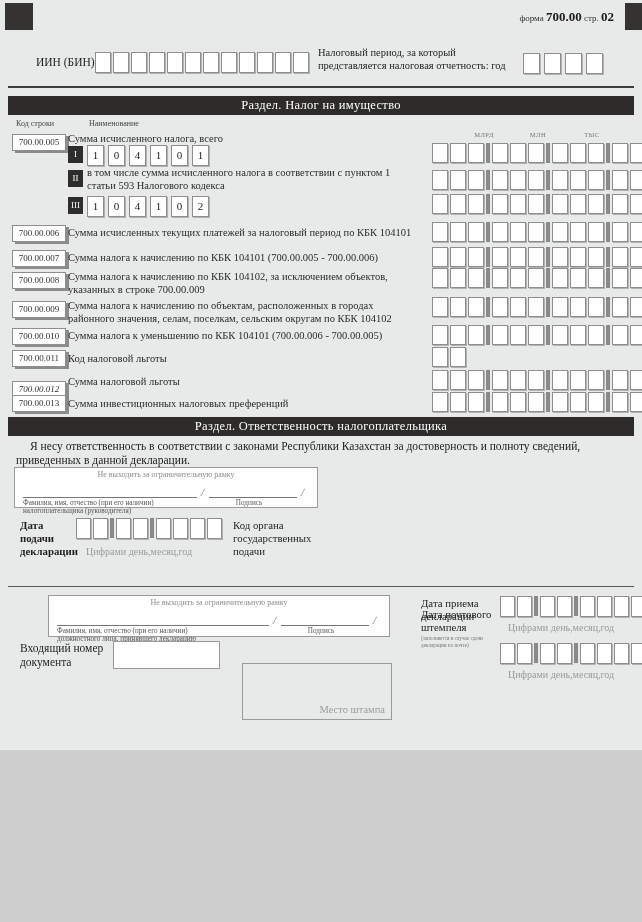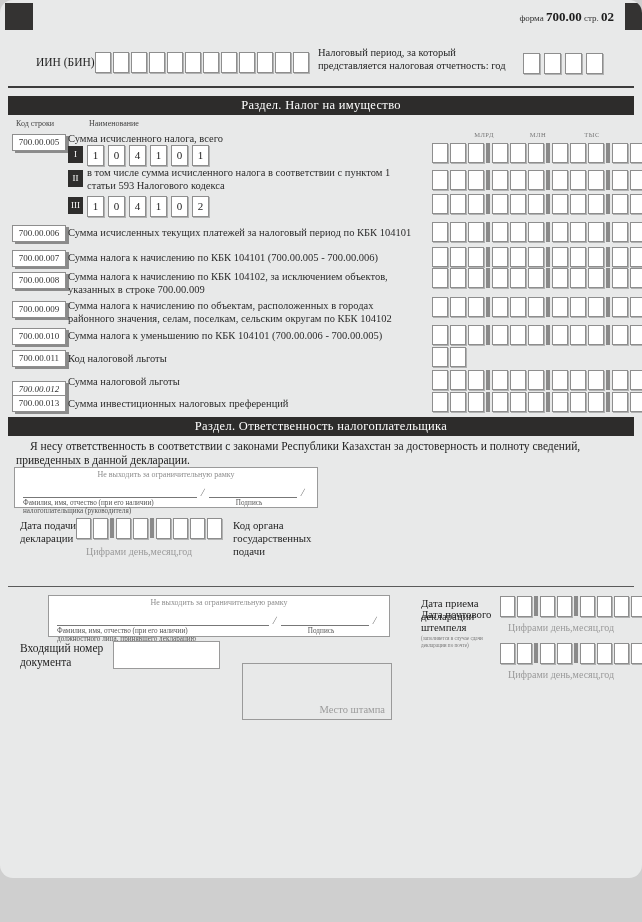--- a/index.html
+++ b/index.html
@@ -1,19 +1,19 @@
 <!DOCTYPE html>
 <html><head>
 <meta charset="utf-8">
 <style>
   html,body { margin:0; padding:0; background:#cfcfcf; }
   #page {
-    position:relative; width:642px; height:878px; margin:0 auto;
+    position:relative; width:642px; height:750px; margin:0 auto;
     background:#e8e9e9; overflow:hidden;
-    font-family:"Liberation Serif","DejaVu Serif",serif; color:#2f2f2f;border-radius:13px;
+    font-family:"Liberation Serif","DejaVu Serif",serif; color:#2f2f2f;
   }
   .sq { position:absolute; background:#343332; }
   .sq.framed { box-shadow:0 0 0 3px #ffffff; }
 
   
   .form-id { position:absolute; top:9px; right:28px; font-size:9px; color:#333; }
   .form-id b { font-size:13px; font-weight:bold; color:#1d1d1d; }
 
   
   .strip { position:absolute; white-space:nowrap; font-size:0; }
@@ -195,21 +195,21 @@
       <span class="sig-underline short"></span>
       <span class="slash">/</span>
     </div>
     <div class="sig-labels">
       <span class="who">Фамилия, имя, отчество (при его наличии) налогоплательщика (руководителя)</span>
       <span class="sign">Подпись</span>
     </div>
   </div>
 
 
-  <div class="flabel" style="left:20px;top:519px;width:58px;">Дата подачи декларации</div>
+  <div class="flabel" style="left:20px;top:519px;width:58px;font-weight:bold;">Дата подачи декларации</div>
   <div class="strip date-strip" style="left:76px;top:518px;"><span class="cell"></span><span class="cell"></span><span class="divider"></span><span class="cell"></span><span class="cell"></span><span class="divider"></span><span class="cell"></span><span class="cell"></span><span class="cell"></span><span class="cell"></span></div>
   <div class="hint" style="left:86px;top:546px;">Цифрами день,месяц,год</div>
 
   <div class="flabel" style="left:233px;top:519px;width:104px;">Код органа государственных подачи</div>
 
   <div class="rule" style="top:586px;height:1px;background:#5a5a5a;"></div>
 
   <div class="sigbox" style="left:48px;top:595px;width:340px;height:40px;">
     <div class="frame-note">Не выходить за ограничительную рамку</div>
     <div class="sig-line-row">

